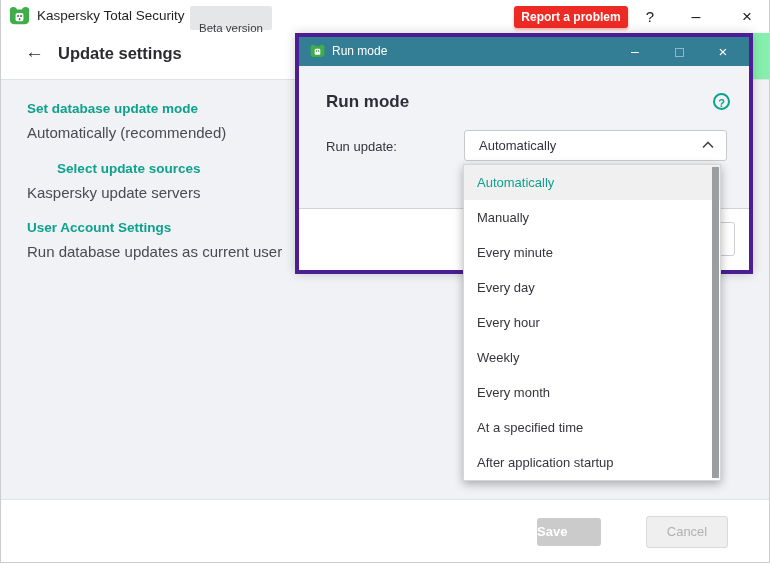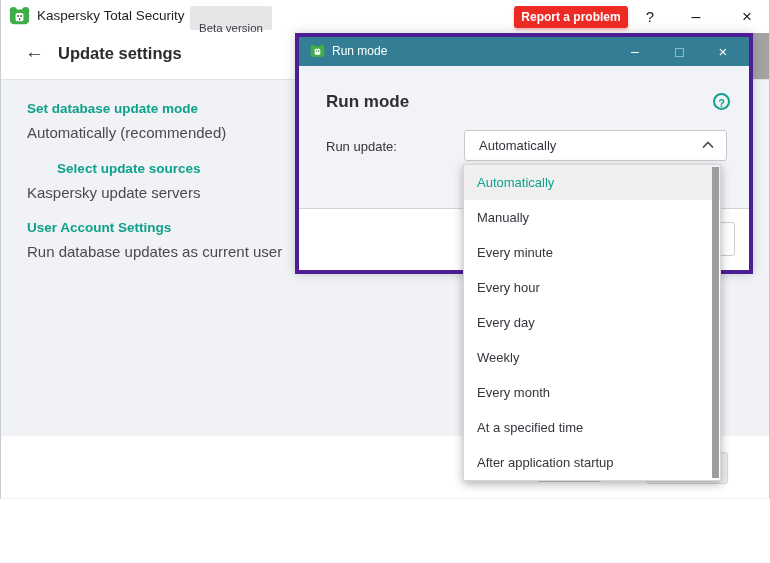--- a/index.html
+++ b/index.html
@@ -1,17 +1,17 @@
 <!DOCTYPE html>
 <html><head>
 <meta charset="utf-8">
 <style>
   html,body{margin:0;padding:0;background:#fff;}
   *{box-sizing:border-box;font-family:"Liberation Sans",sans-serif;}
-  #app{position:relative;width:770px;height:499px;background:#a3a3a3;overflow:hidden;
+  #app{position:relative;width:770px;height:563px;background:#86efac;overflow:hidden;
        box-shadow:inset 0 0 0 1px #c9cdd0;}
 
   
   .topbar{position:absolute;left:1px;top:0;right:1px;height:33px;background:#fff;}
   .app-icon{position:absolute;left:8px;top:6px;width:21px;height:20px;}
   .app-title{position:absolute;left:36px;top:8px;font-size:13.5px;color:#1f1f24;}
   .beta-badge{position:absolute;left:189px;top:6px;height:21px;line-height:21px;
       padding:12px 9px;background:#e4e6e7;border-radius:2px;font-size:11.5px;color:#3c3c42;}
   .report-btn{position:absolute;left:513px;top:6px;width:114px;height:22px;line-height:22px;
       text-align:center;background:#ee2a24;color:#fff;font-size:12px;font-weight:bold;
@@ -159,22 +159,22 @@
     <div class="dlg-footer">
       <div class="dlg-hidden-btn"></div>
     </div>
   </div>
 
   <div class="dropdown">
     <div id="dd-items">
         <div class="dd-item selected">Automatically</div>
         <div class="dd-item">Manually</div>
         <div class="dd-item">Every minute</div>
+        <div class="dd-item">Every day</div>
         <div class="dd-item">Every hour</div>
-        <div class="dd-item">Every day</div>
         <div class="dd-item">Weekly</div>
         <div class="dd-item">Every month</div>
         <div class="dd-item">At a specified time</div>
         <div class="dd-item">After application startup</div>
       </div>
     <div class="dd-scrollbar"></div>
   </div>
 
 </div>
 

